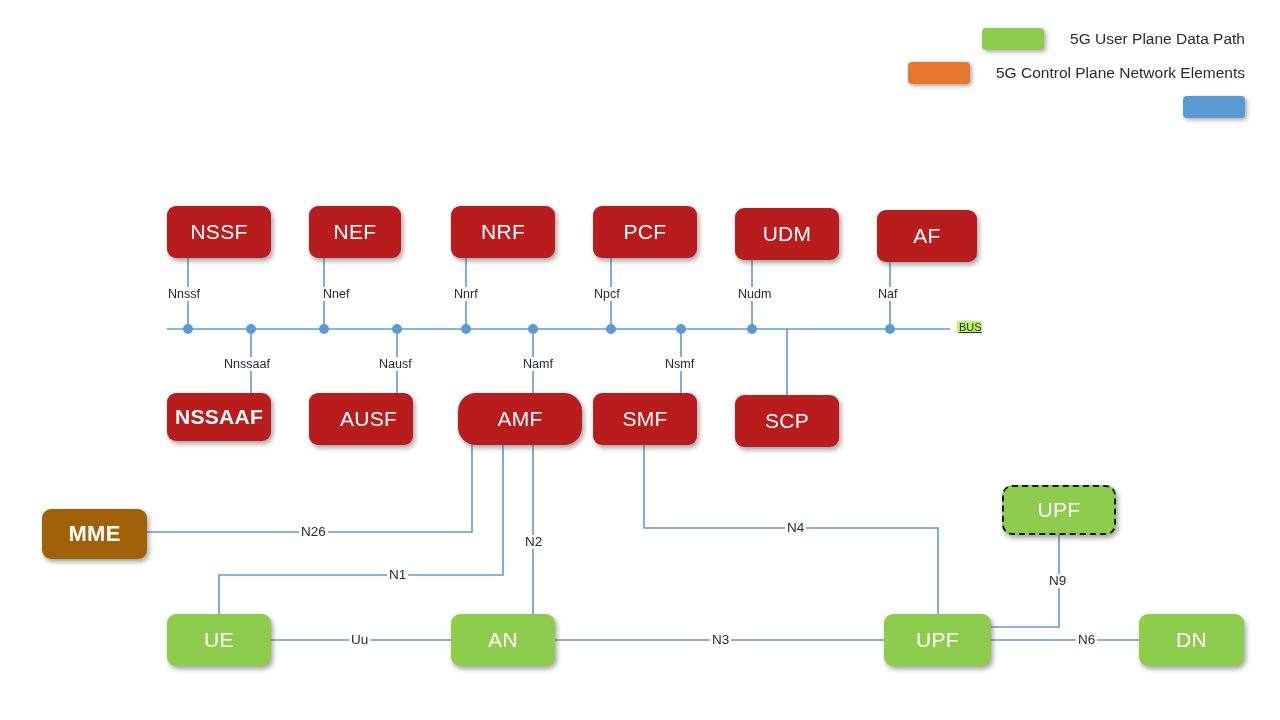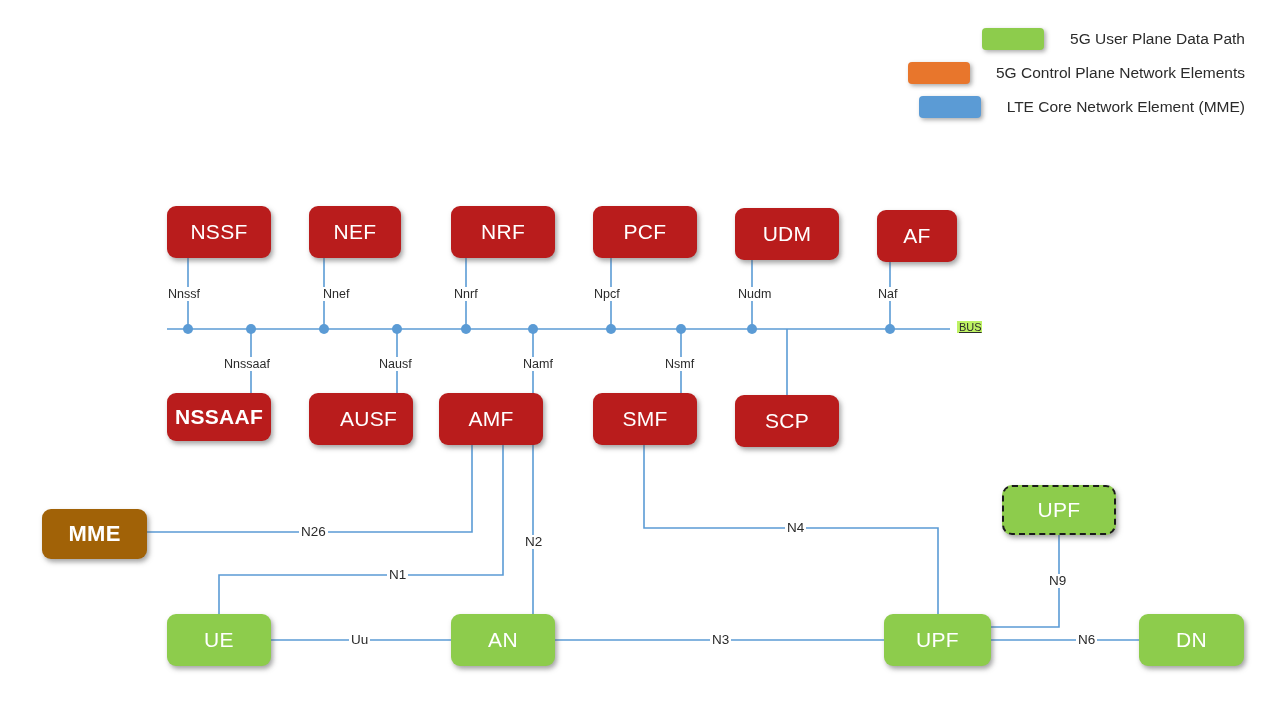--- a/index.html
+++ b/index.html
@@ -166,50 +166,49 @@
     <div class="legend-row">
       <div class="legend-swatch green"></div>
       <div class="legend-text">5G User Plane Data Path</div>
     </div>
     <div class="legend-row">
       <div class="legend-swatch orange"></div>
       <div class="legend-text">5G Control Plane Network Elements</div>
     </div>
     <div class="legend-row">
       <div class="legend-swatch blue"></div>
-      <div class="legend-text">LTE Core Network Element (MME)</div>
     </div>
   </div>
 
   <div class="node orange" style="left:167px; top:206px; width:104px; height:52px;">
     <span>NSSF</span>
   </div>
   <div class="node orange" style="left:309px; top:206px; width:92px; height:52px;">
     <span>NEF</span>
   </div>
   <div class="node orange" style="left:451px; top:206px; width:104px; height:52px;">
     <span>NRF</span>
   </div>
   <div class="node orange" style="left:593px; top:206px; width:104px; height:52px;">
     <span>PCF</span>
   </div>
   <div class="node orange" style="left:735px; top:208px; width:104px; height:52px;">
     <span>UDM</span>
   </div>
-  <div class="node orange" style="left:877px; top:210px; width:80px; height:52px;">
+  <div class="node orange" style="left:877px; top:210px; width:100px; height:52px;">
     <span>AF</span>
   </div>
 
   <div class="node orange" style="left:167px; top:393px; width:104px; height:48px;font-weight:bold;">
     <span>NSSAAF</span>
   </div>
   <div class="node orange" style="left:309px; top:393px; width:104px; height:52px;padding-left:15px;">
     <span>AUSF</span>
   </div>
-  <div class="node orange" style="left:439px; top:393px; width:104px; height:52px;">
+  <div class="node orange" style="left:458px; top:393px; width:124px; height:52px;border-radius:18px;">
     <span>AMF</span>
   </div>
   <div class="node orange" style="left:593px; top:393px; width:104px; height:52px;">
     <span>SMF</span>
   </div>
   <div class="node orange" style="left:735px; top:395px; width:104px; height:52px;">
     <span>SCP</span>
   </div>
 
   <div class="node blue" style="left:42px; top:509px; width:105px; height:50px; font-size:22px;">

